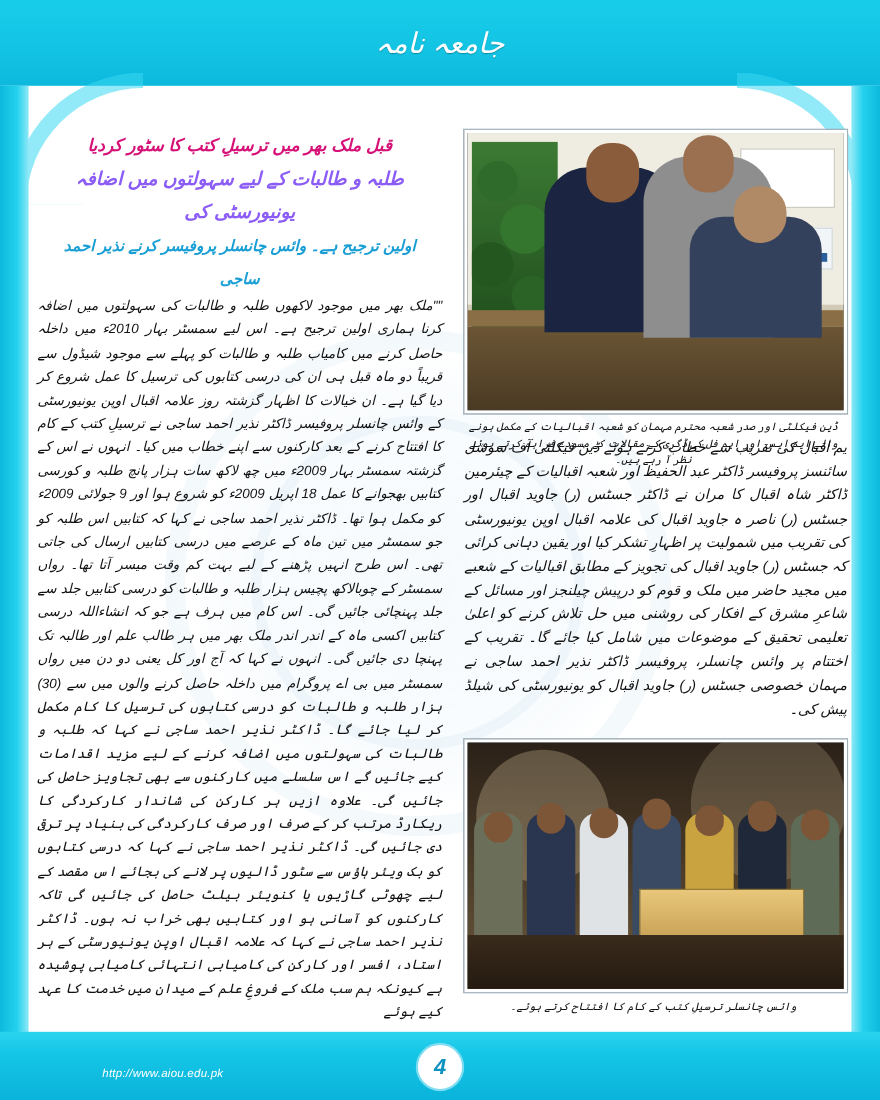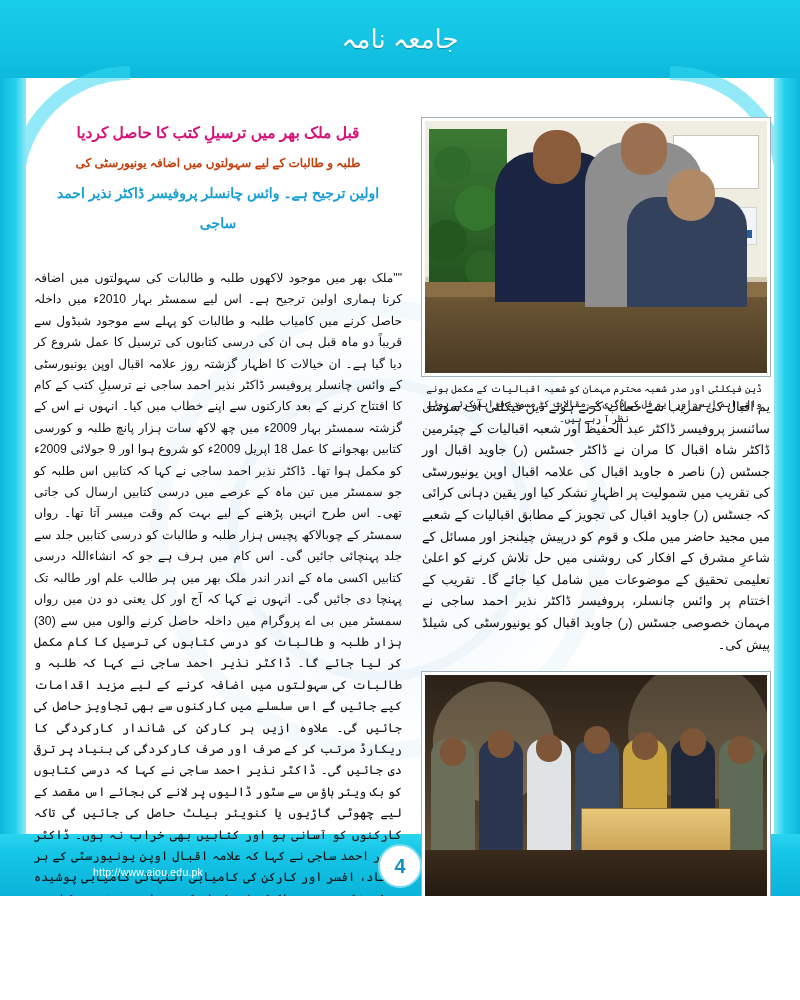--- a/index.html
+++ b/index.html
@@ -4,23 +4,24 @@
 <style>
   * { box-sizing: border-box; }
   html, body {
     margin: 0; padding: 0;
     width: 800px; height: 1000px;
     font-family: "Liberation Sans", sans-serif;
     background: #ffffff;
   }
   .page {
     position: relative;
-    width: 800px; height: 896px;
+    width: 800px; height: 1000px;
     background: #ffffff;
     overflow: hidden;
+    font-style: italic;
   }
   .frame-top-inner {
     position: absolute; top: 0; left: 0; width: 800px; height: 78px;
     background: linear-gradient(180deg,#18cdea 0%, #13c3e3 60%, #0cb9dd 100%);
   }
   .masthead {
     position: absolute; top: 0; left: 0; width: 800px; height: 78px;
     display: flex; align-items: center; justify-content: center;
     color: #ffffff; font-size: 26px; letter-spacing: 1px;
     text-shadow: 0 1px 1px rgba(0,0,0,.25);
@@ -77,21 +78,21 @@
     direction: rtl;
     text-align: center;
     color: #e8147d;
     font-size: 15.5px;
     line-height: 30px;
     width: 360px;
     position: absolute; top: 22px; left: 8px;
     font-weight: bold;
   }
   .headline .l2 { color: #d61279; }
-  .headline .l3 { color: #c2410c; font-size: 12px; }
+  .headline .l3 { color: #8b5cf6; font-size: 17px; }
   .headline .l4 { color: #1a9fd4; font-size: 14px; }
 
   .body-col {
     position: absolute; top: 172px; left: 4px;
     width: 368px;
     direction: rtl;
     text-align: justify;
     font-size: 12.2px;
     line-height: 21.4px;
     color: #111;
@@ -191,23 +192,23 @@
   <div class="frame-right"></div>
   <div class="frame-bottom"></div>
 
   <div class="watermark">
     <div class="watermark-inner"></div>
   </div>
 
   <div class="content">
 
     <div class="headline">
-      <div class="l2">قبل ملک بھر میں ترسیلِ کتب کا حاصل کردیا</div>
+      <div class="l2">قبل ملک بھر میں ترسیلِ کتب کا سٹور کردیا</div>
       <div class="l3">طلبہ و طالبات کے لیے سہولتوں میں اضافہ یونیورسٹی کی</div>
-      <div class="l4">اولین ترجیح ہے۔ وائس چانسلر پروفیسر ڈاکٹر نذیر احمد ساجی</div>
+      <div class="l4">اولین ترجیح ہے۔ وائس چانسلر پروفیسر کرنے نذیر احمد ساجی</div>
     </div>
 
     <div class="body-col">""ملک بھر میں موجود لاکھوں طلبہ و طالبات کی سہولتوں میں اضافہ کرنا ہماری اولین ترجیح ہے۔ اس لیے سمسٹر بہار 2010ء میں داخلہ حاصل کرنے میں کامیاب طلبہ و طالبات کو پہلے سے موجود شیڈول سے قریباً دو ماہ قبل ہی ان کی درسی کتابوں کی ترسیل کا عمل شروع کر دیا گیا ہے۔ ان خیالات کا اظہار گزشتہ روز علامہ اقبال اوپن یونیورسٹی کے وائس چانسلر پروفیسر ڈاکٹر نذیر احمد ساجی نے ترسیلِ کتب کے کام کا افتتاح کرنے کے بعد کارکنوں سے اپنے خطاب میں کیا۔ انہوں نے اس کے گزشتہ سمسٹر بہار 2009ء میں چھ لاکھ سات ہزار پانچ طلبہ و کورسی کتابیں بھجوانے کا عمل 18 اپریل 2009ء کو شروع ہوا اور 9 جولائی 2009ء کو مکمل ہوا تھا۔ ڈاکٹر نذیر احمد ساجی نے کہا کہ کتابیں اس طلبہ کو جو سمسٹر میں تین ماہ کے عرصے میں درسی کتابیں ارسال کی جاتی تھی۔ اس طرح انہیں پڑھنے کے لیے بہت کم وقت میسر آتا تھا۔ رواں سمسٹر کے چوبالاکھ پچیس ہزار طلبہ و طالبات کو درسی کتابیں جلد سے جلد پہنچائی جائیں گی۔ اس کام میں ہرف ہے جو کہ انشاءاللہ درسی کتابیں اکسی ماہ کے اندر اندر ملک بھر میں ہر طالب علم اور طالبہ تک پہنچا دی جائیں گی۔ انہوں نے کہا کہ آج اور کل یعنی دو دن میں رواں سمسٹر میں بی اے پروگرام میں داخلہ حاصل کرنے والوں میں سے (30) ہزار طلبہ و طالبات کو درسی کتابوں کی ترسیل کا کام مکمل کر لیا جائے گا۔ ڈاکٹر نذیر احمد ساجی نے کہا کہ طلبہ و طالبات کی سہولتوں میں اضافہ کرنے کے لیے مزید اقدامات کیے جائیں گے اس سلسلے میں کارکنوں سے بھی تجاویز حاصل کی جائیں گی۔ علاوہ ازیں ہر کارکن کی شاندار کارکردگی کا ریکارڈ مرتب کر کے صرف اور صرف کارکردگی کی بنیاد پر ترقی دی جائیں گی۔ ڈاکٹر نذیر احمد ساجی نے کہا کہ درسی کتابوں کو بک ویئر ہاؤس سے سٹور ڈالیوں پر لانے کی بجائے اس مقصد کے لیے چھوٹی گاڑیوں یا کنویئر بیلٹ حاصل کی جائیں گی تاکہ کارکنوں کو آسانی ہو اور کتابیں بھی خراب نہ ہوں۔ ڈاکٹر نذیر احمد ساجی نے کہا کہ علامہ اقبال اوپن یونیورسٹی کے ہر استاد، افسر اور کارکن کی کامیابی انتہائی کامیابی پوشیدہ ہے کیونکہ ہم سب ملک کے فروغِ علم کے میدان میں خدمت کا عہد کیے ہوئے</div>
 
     <div class="right-col">یم اقبال کی تقریب سے خطاب کرتے ہوئے ڈین فیکلٹی آف سوشل سائنسز پروفیسر ڈاکٹر عبد الحفیظ اور شعبہ اقبالیات کے چیئرمین ڈاکٹر شاہ اقبال کا مران نے ڈاکٹر جسٹس (ر) جاوید اقبال اور جسٹس (ر) ناصر ہ جاوید اقبال کی علامہ اقبال اوپن یونیورسٹی کی تقریب میں شمولیت پر اظہارِ تشکر کیا اور یقین دہانی کرائی کہ جسٹس (ر) جاوید اقبال کی تجویز کے مطابق اقبالیات کے شعبے میں مجید حاضر میں ملک و قوم کو درپیش چیلنجز اور مسائل کے شاعرِ مشرق کے افکار کی روشنی میں حل تلاش کرنے کو اعلیٰ تعلیمی تحقیق کے موضوعات میں شامل کیا جائے گا۔ تقریب کے اختتام پر وائس چانسلر، پروفیسر ڈاکٹر نذیر احمد ساجی نے مہمان خصوصی جسٹس (ر) جاوید اقبال کو یونیورسٹی کی شیلڈ پیش کی۔</div>
 
     <div class="photo" id="photo-top">
       <div class="scene s1">
         <div class="wall"></div>
         <div class="panel"></div>
@@ -243,18 +244,19 @@
             <div class="h" style="left:207px;top:8px"></div>
           <div class="p" style="left:246px;background:#1f2838"></div>
             <div class="h" style="left:255px;top:4px"></div>
           <div class="p" style="left:294px;background:#5d6b57"></div>
             <div class="h" style="left:303px;top:12px"></div>
         </div>
         <div class="stack"></div>
         <div class="table"></div>
       </div>
     </div>
+    <div class="caption" id="caption-bottom">وائس چانسلر ترسیلِ کتب کے کام کا افتتاح کرتے ہوئے۔</div>
 
   </div>
 
   <div class="footer-url">http://www.aiou.edu.pk</div>
   <div class="page-badge">4</div>
 </div>
 
 </body></html>

